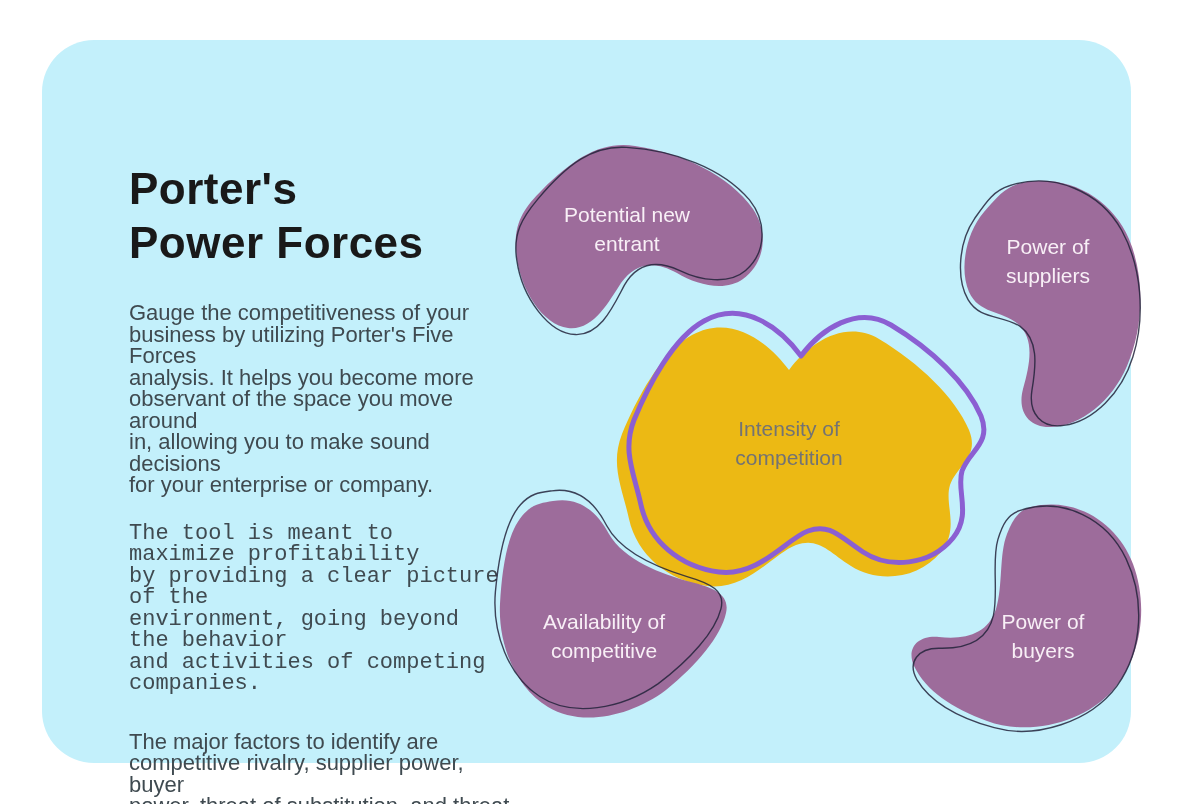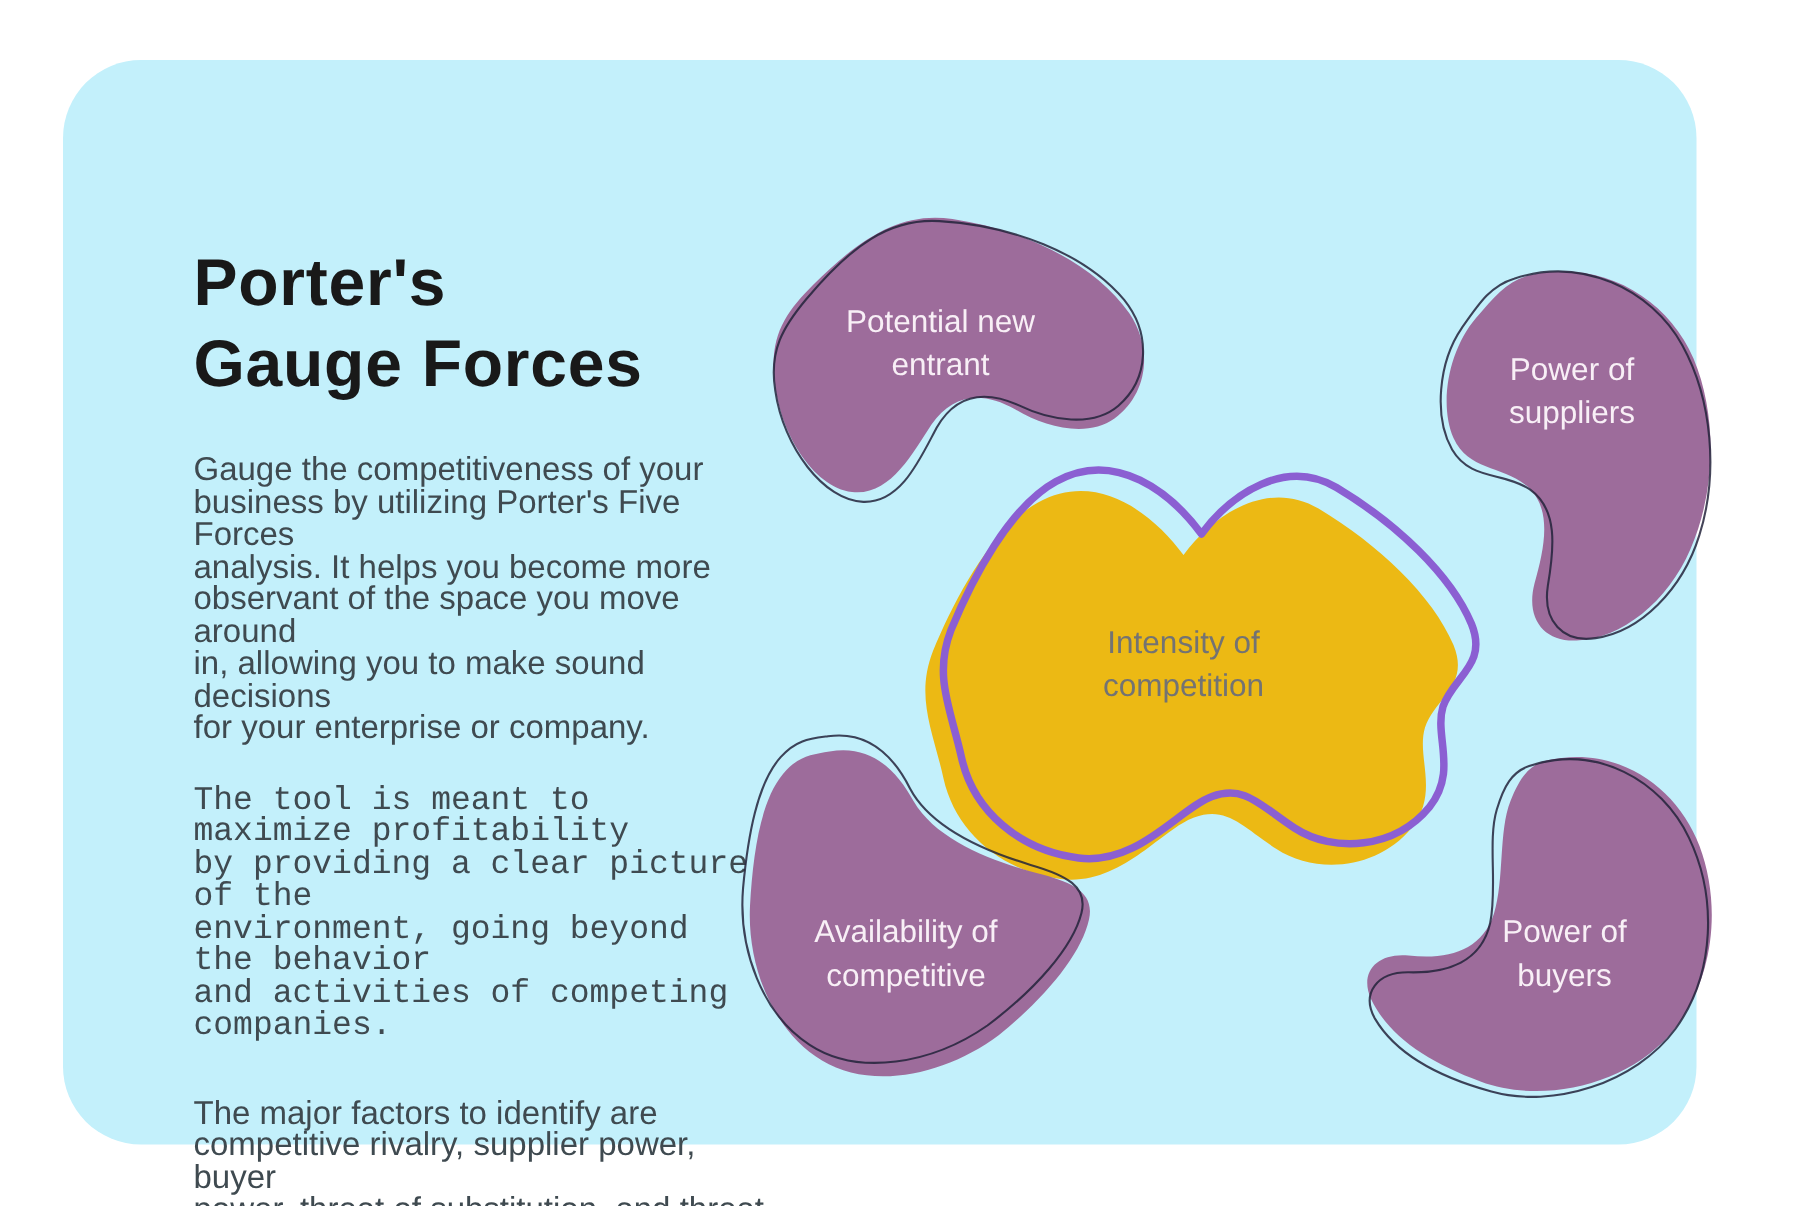--- a/index.html
+++ b/index.html
@@ -37,21 +37,21 @@
   .blob-buyers       { left:865px; top:455px; width:250px; height:250px; }
   .blob-buyers .label { left:36px; top:112px; width:200px; }
 </style>
 </head>
 <body>
 
 <div class="stage">
   <div class="card">
 
     <h1 class="title">Porter's
-Gauge Forces</h1>
+Power Forces</h1>
 
     <div class="intro">
       <p class="p1">Gauge the competitiveness of your
 business by utilizing Porter's Five Forces
 analysis. It helps you become more
 observant of the space you move around
 in, allowing you to make sound decisions
 for your enterprise or company.</p>
       <p class="p2">The tool is meant to maximize profitability
 by providing a clear picture of the

